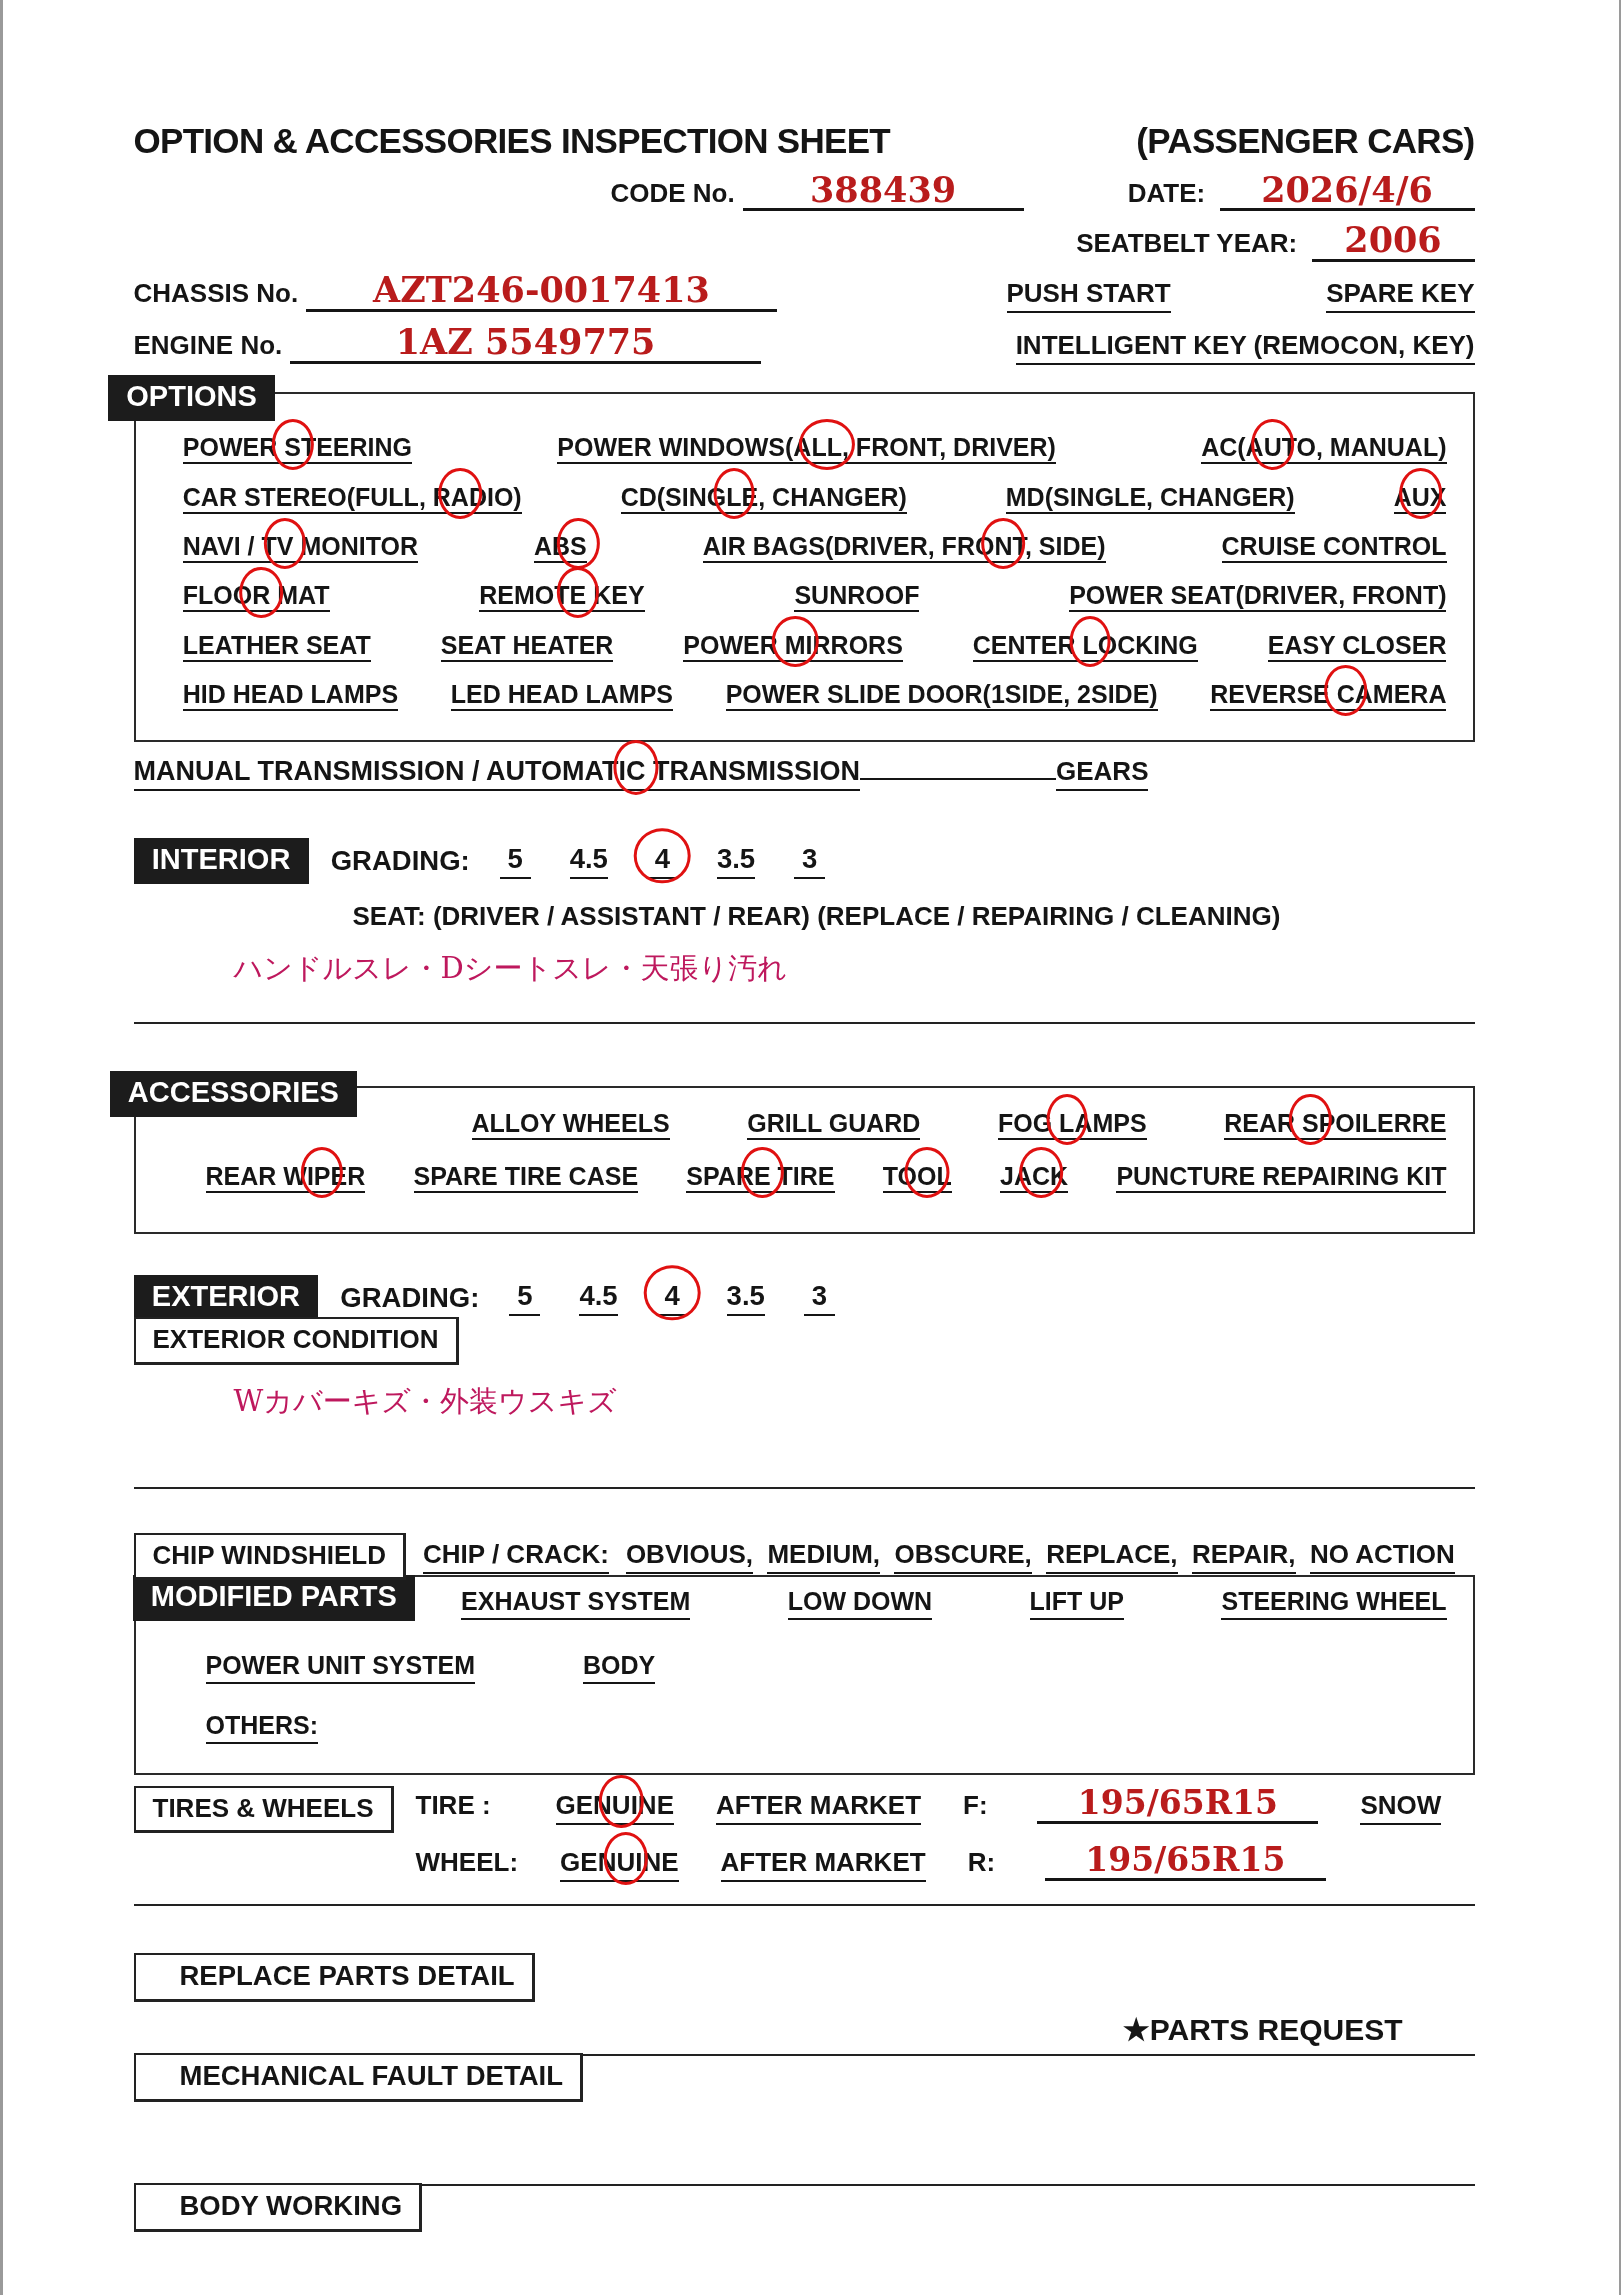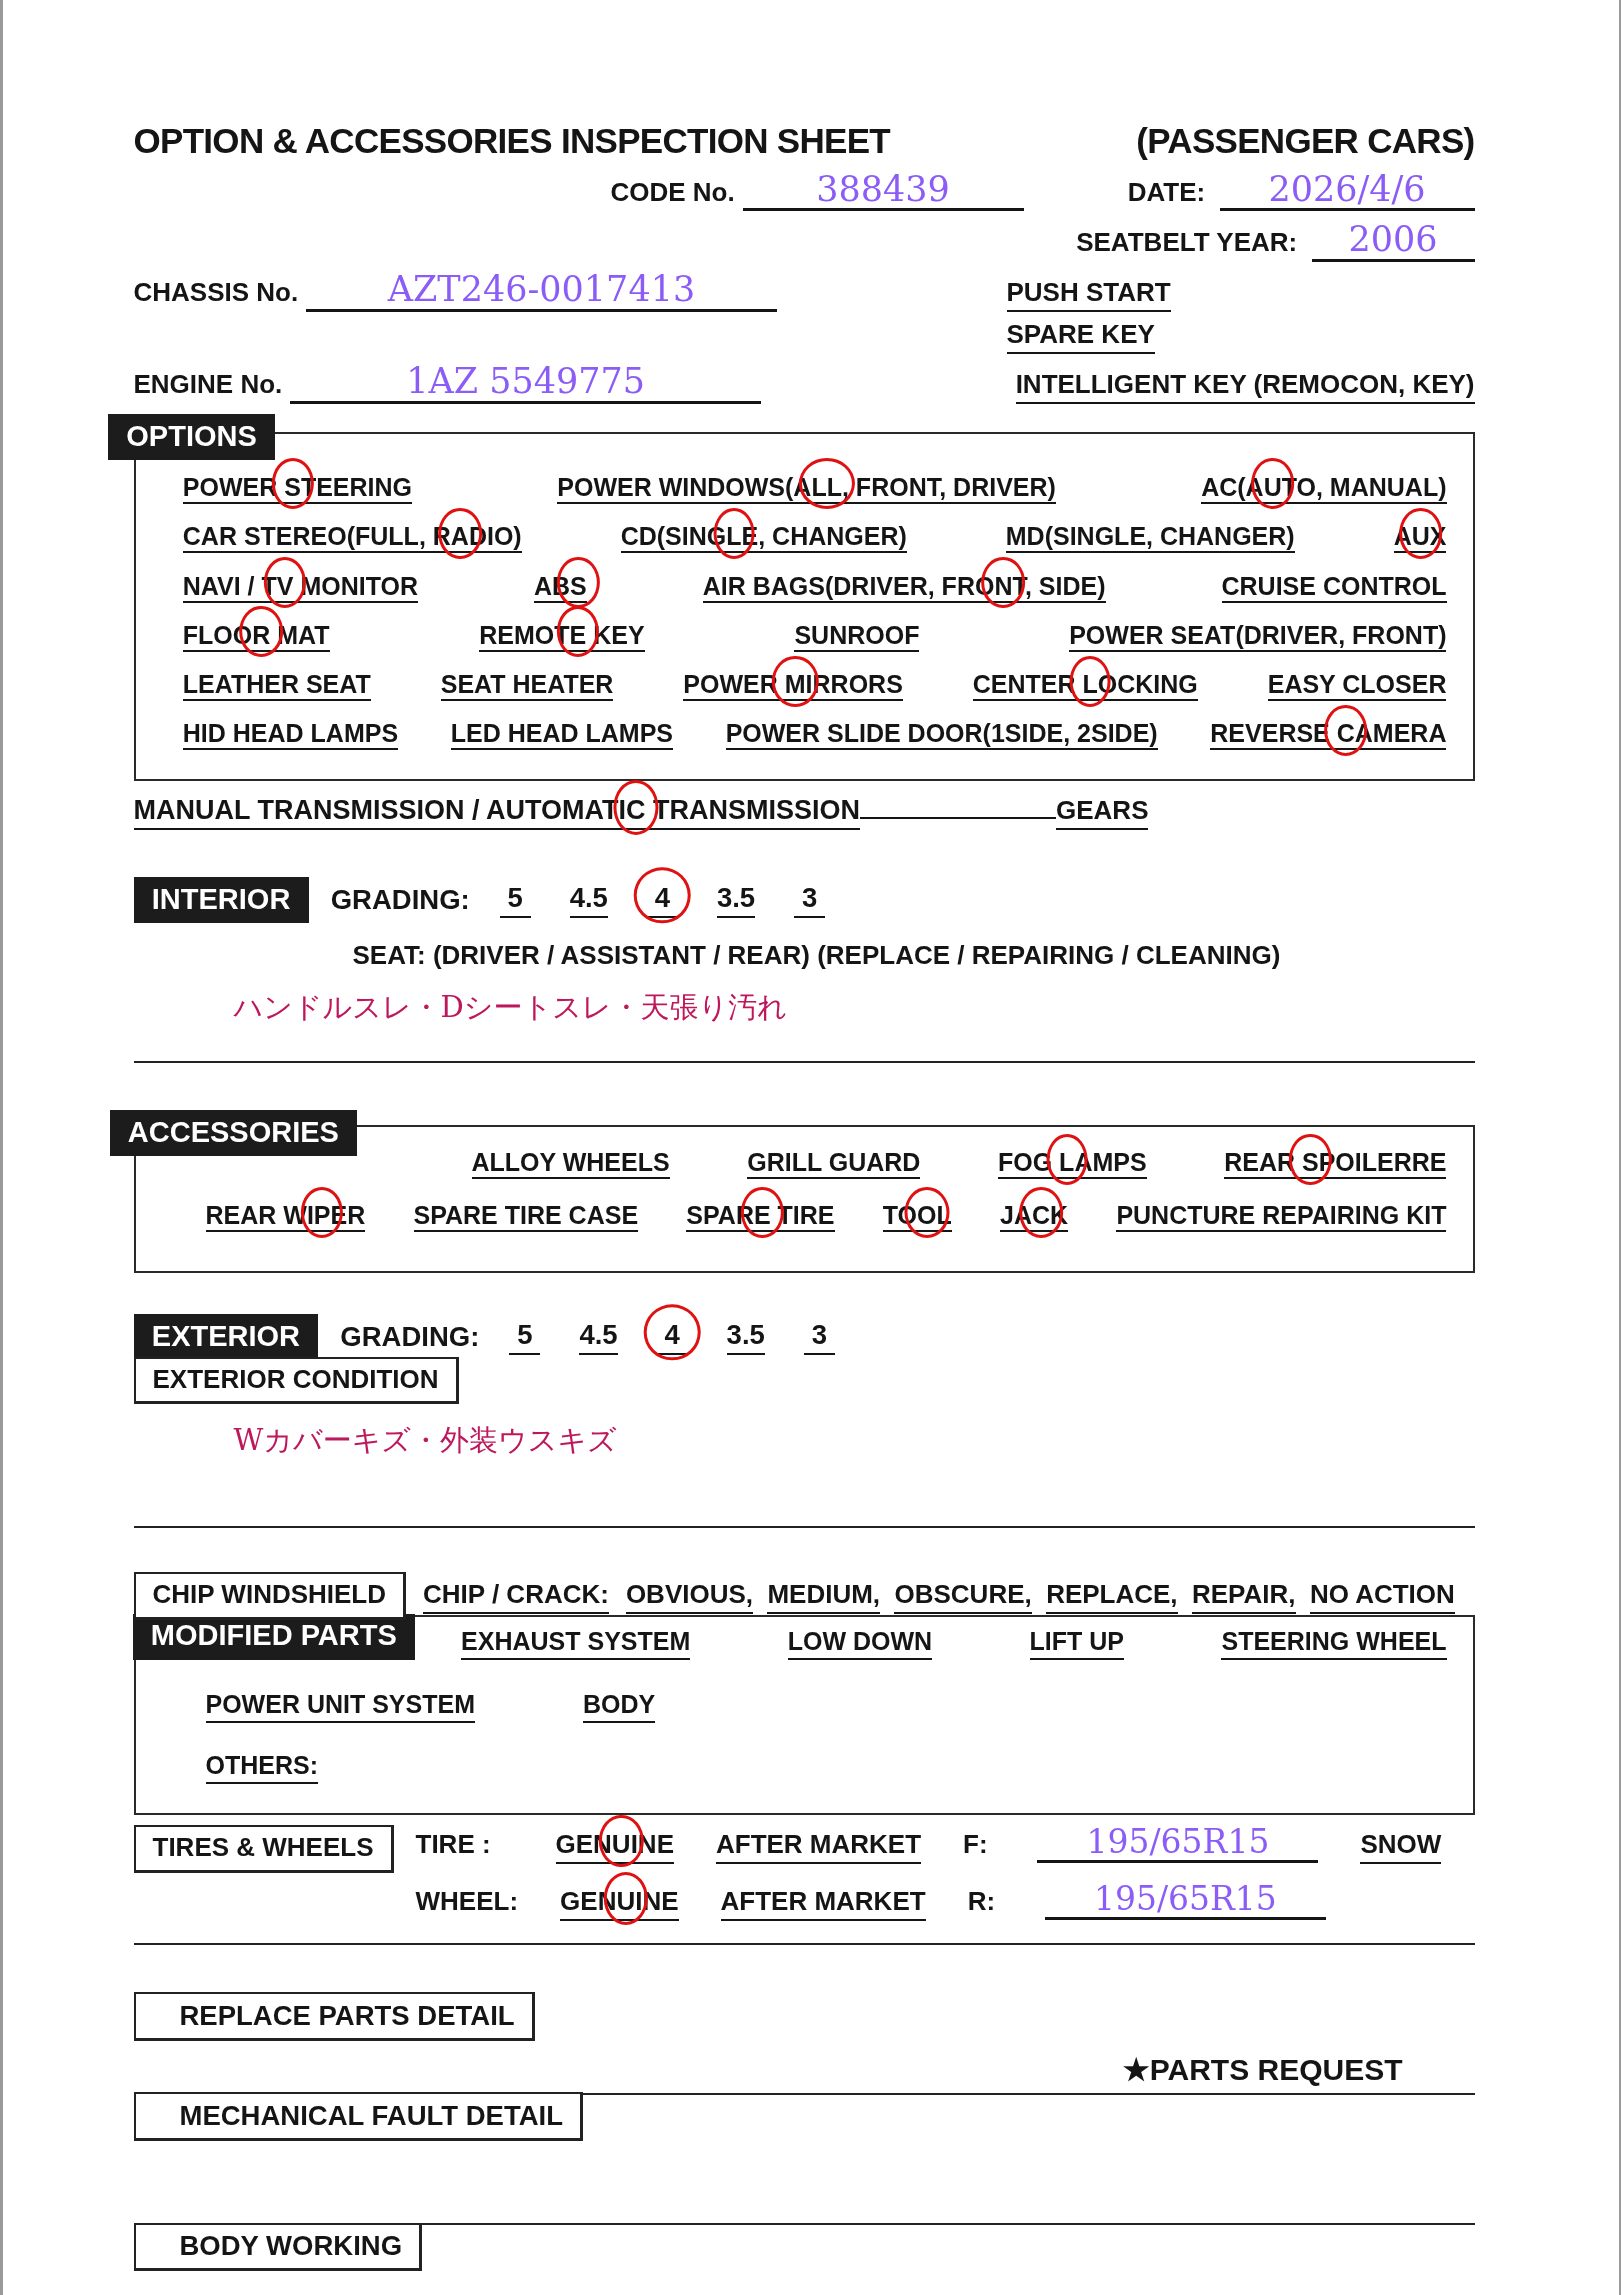--- a/index.html
+++ b/index.html
@@ -9,26 +9,26 @@
     font-family:"Liberation Sans", sans-serif; font-weight:bold; color:#151515;
   }
   .lbl{font-size:26px; white-space:nowrap;}
   
   .hdr-top{display:flex; justify-content:space-between; align-items:baseline;}
   .title{font-size:35px; margin:0; letter-spacing:-0.7px;}
   .title2{font-size:35px; letter-spacing:-0.7px;}
   .hdr-row{display:flex; justify-content:space-between; align-items:baseline; margin-top:10.5px;}
   .hdr-left{display:flex; align-items:baseline;}
   .hdr-right{width:468px; display:flex; align-items:baseline; justify-content:flex-end; gap:6.5px;}
-  .hdr-right.spread{justify-content:space-between;flex-direction:column;}
+  .hdr-right.spread{justify-content:space-between;}
   .code-indent{margin-left:477px;}
   .ul{border-bottom:2.6px solid #151515; padding-bottom:2px; white-space:nowrap;}
   .fill{display:inline-block; border-bottom:3.3px solid #151515; text-align:center;
         margin-left:7.8px; line-height:1.02; padding-bottom:1.3px;}
-  .blue{color:#8b5cf6; font-family:"DejaVu Serif", serif; font-weight:normal; font-size:35px; white-space:nowrap;}
+  .blue{color:#b91c1c; font-family:"DejaVu Serif", serif; font-weight:bold; font-size:35px; white-space:nowrap;}
   .w250{min-width:163px}
   .w390{min-width:255px}.w430{min-width:281px}.w720{min-width:471px}
   
   .blackbox{background:#1c1c1c; color:#fff; font-size:29px; padding:5.2px 18.3px 7.8px; display:inline-block; white-space:nowrap;}
   .whitebox{display:inline-block; border:2px solid #222; border-right-width:3.3px; border-bottom-width:3.3px;
             padding:5.2px 17px 6.5px; font-size:26px; background:#fff; white-space:nowrap;}
   
   .box{border:2.6px solid #2a2a2a; position:relative;}
   .opt-box{margin-top:27.5px; padding:39px 26px 29px 29px;}
   .opt-label{position:absolute; top:-19.6px; left:-27.5px;}

